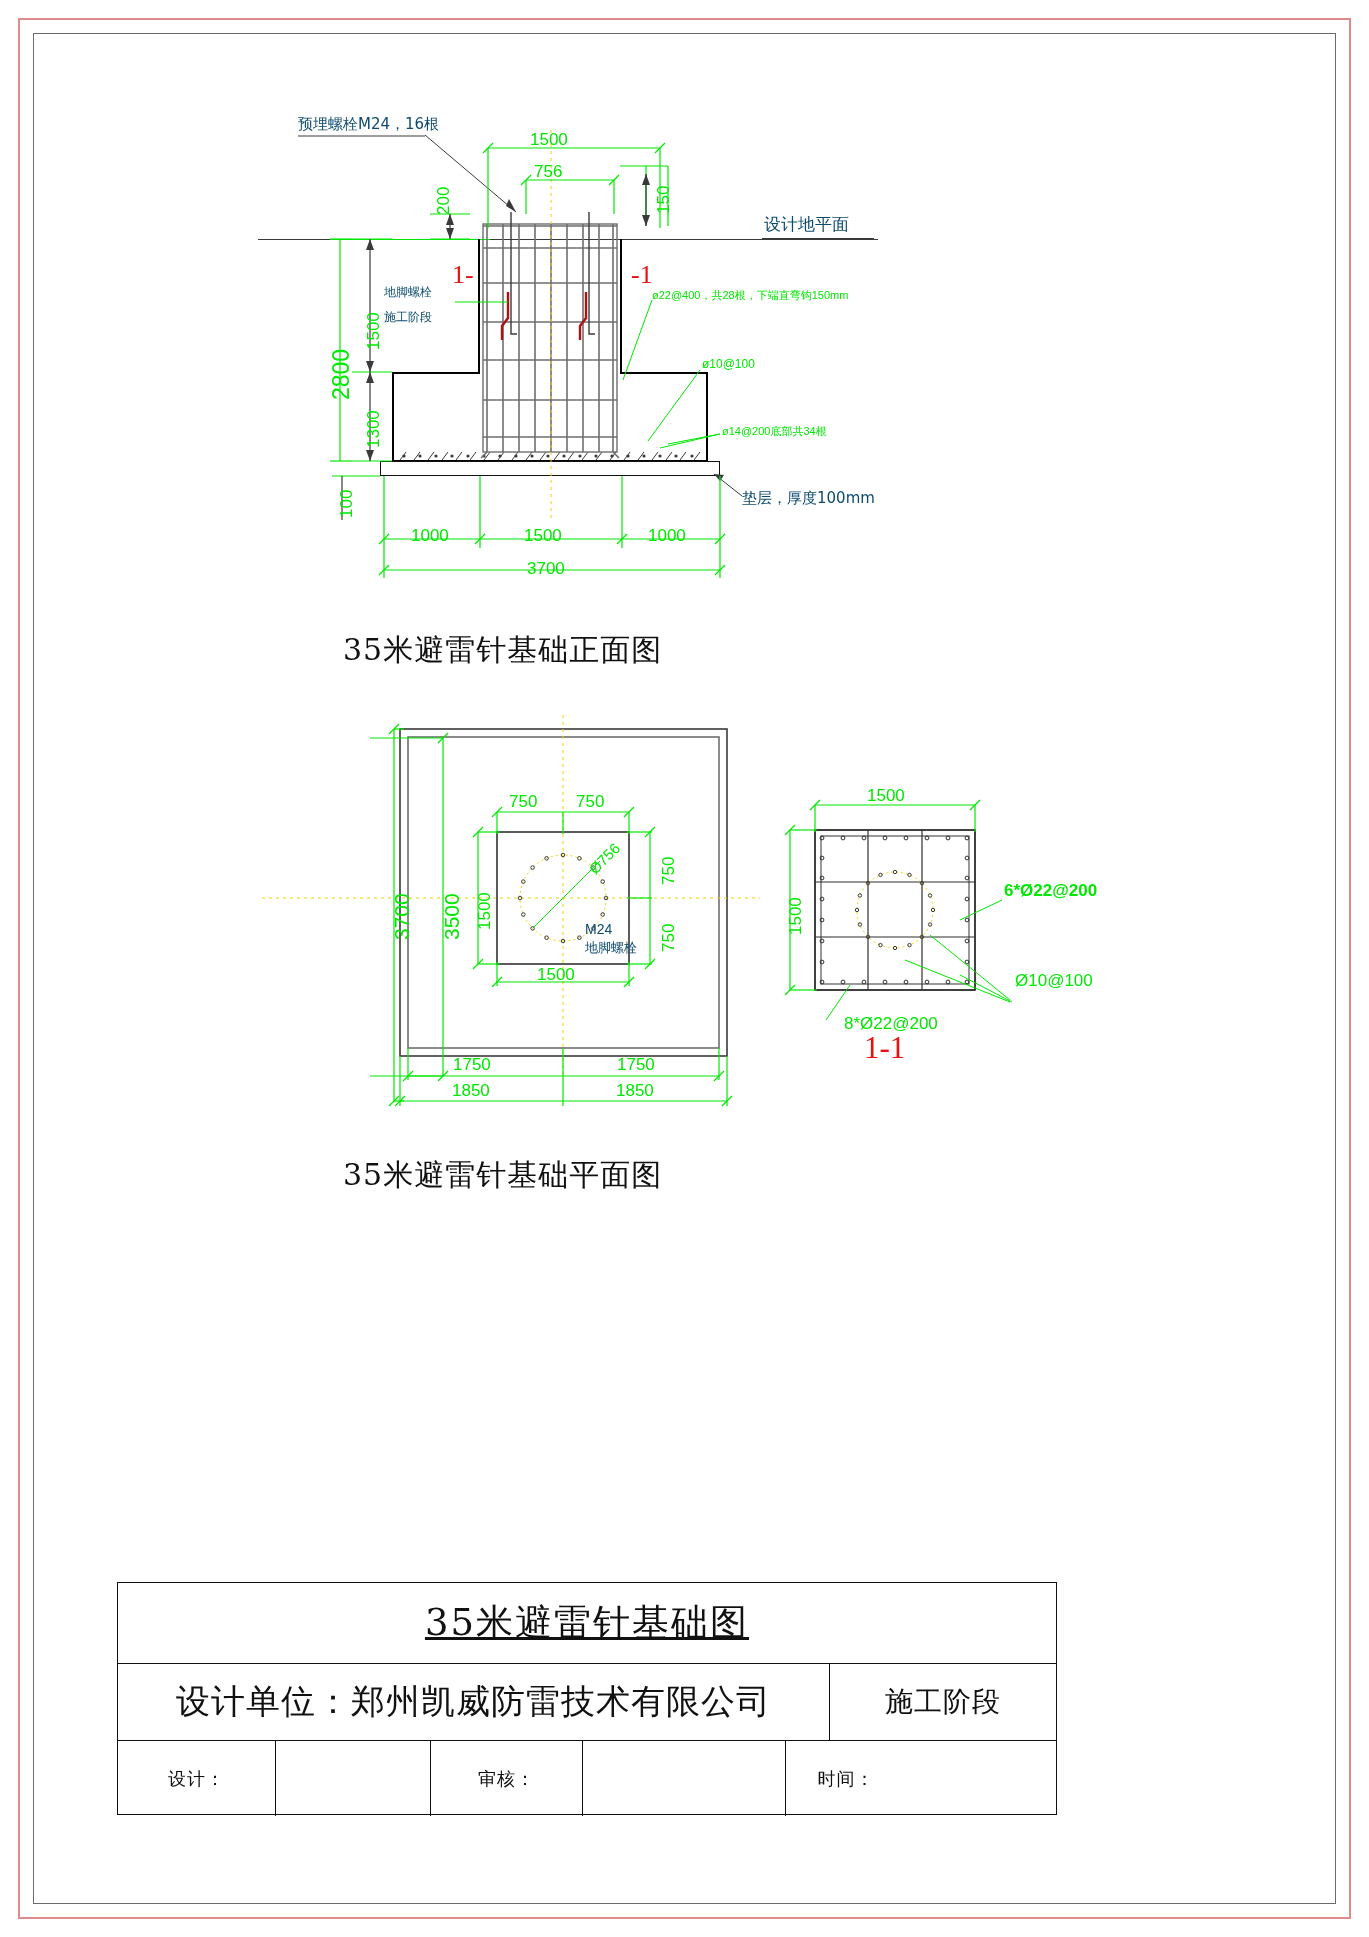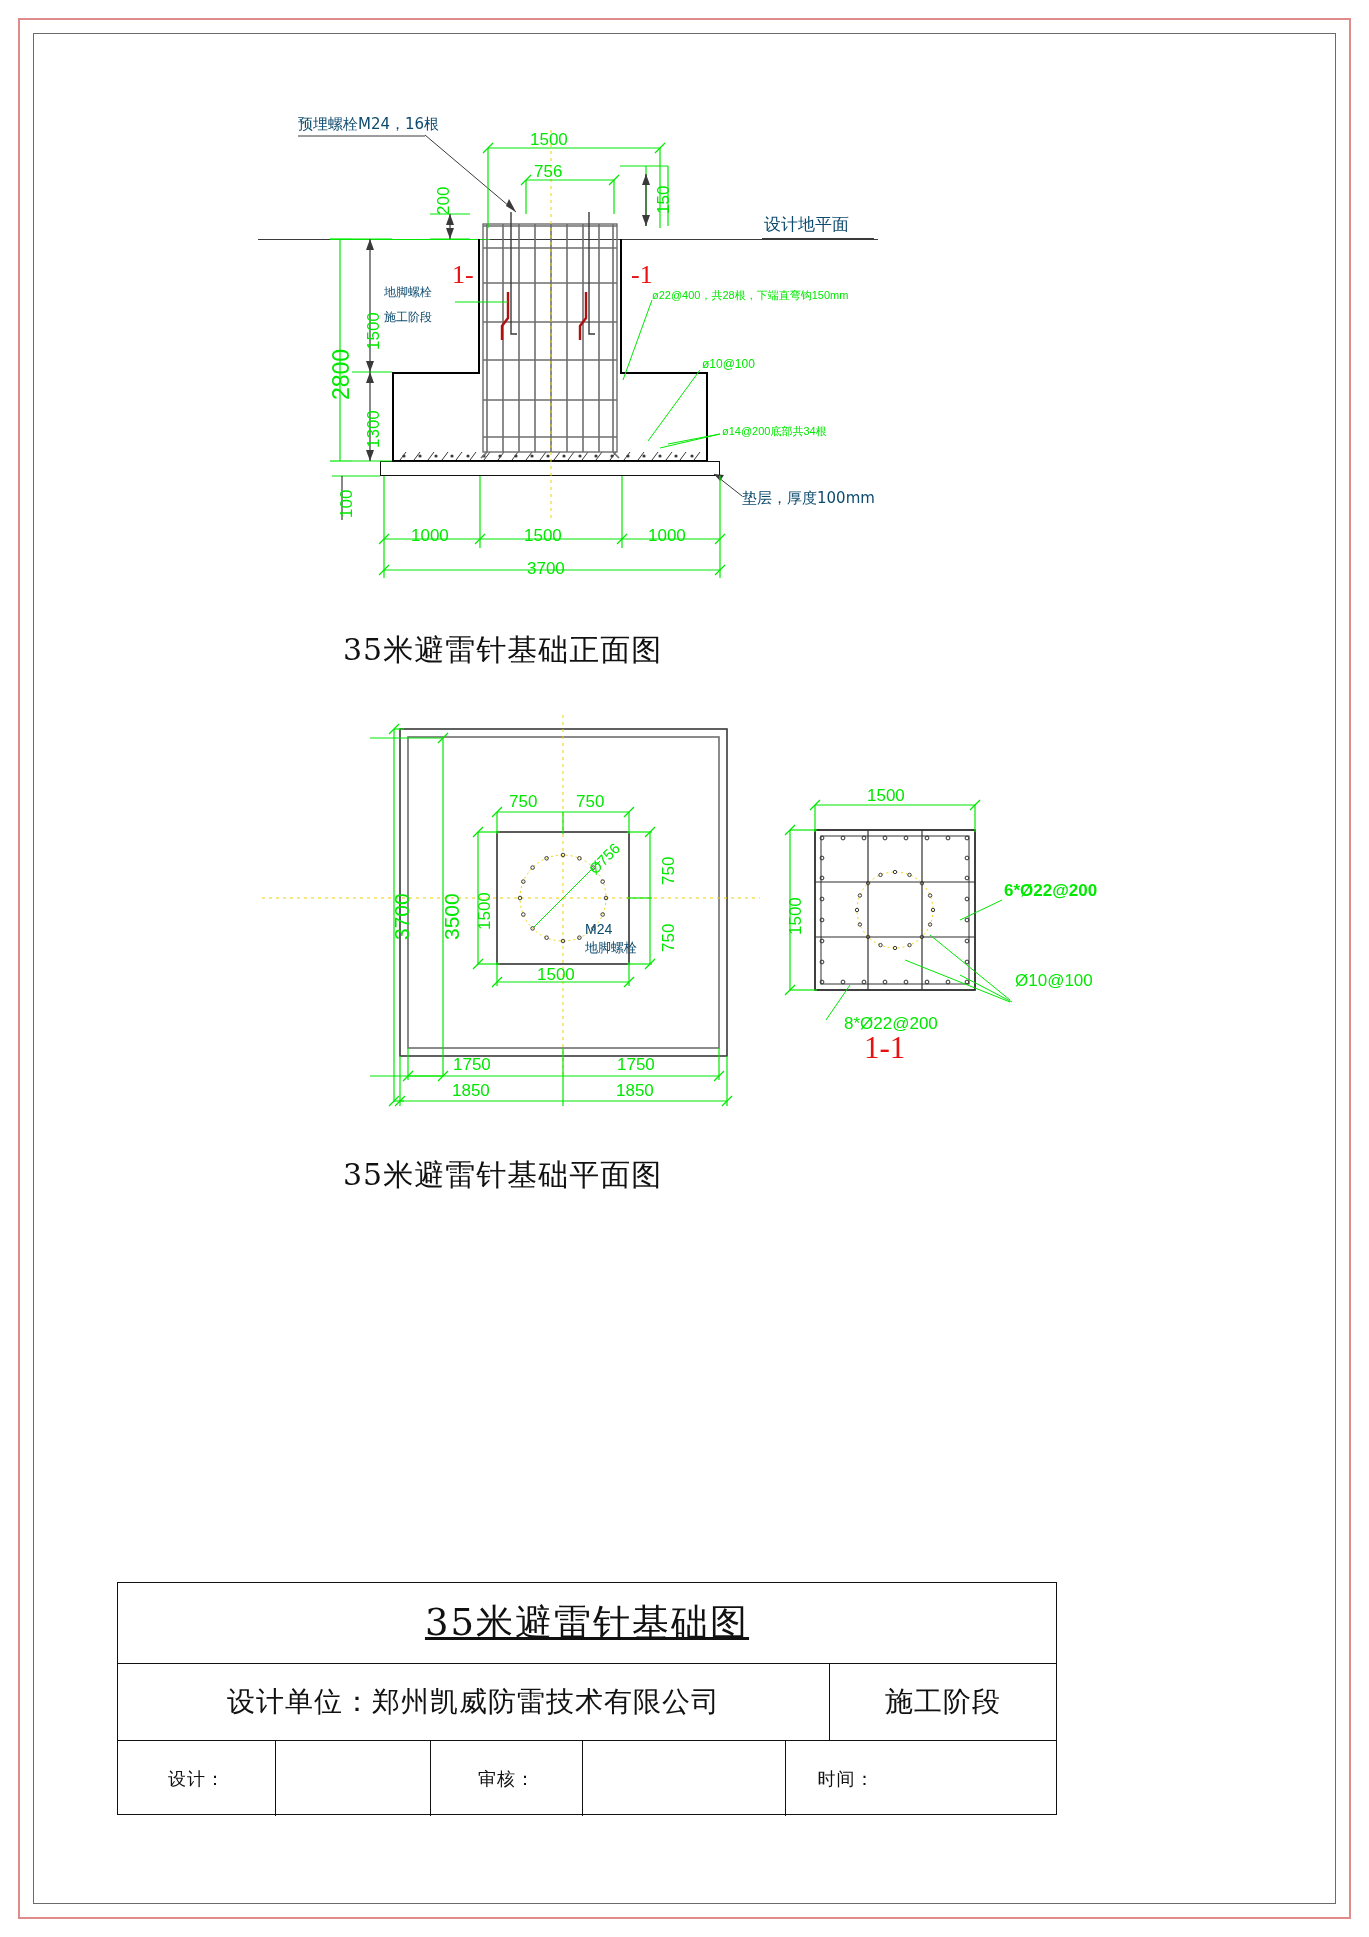--- a/index.html
+++ b/index.html
@@ -106,21 +106,21 @@
   }
   .tb-cell:last-child { border-right: none; }
   .tb-title {
     flex: 1 1 auto; height: 80px;
     justify-content: center;
     font-size: 37px; letter-spacing: 2px; text-decoration: underline;
   }
   .tb-unit {
     flex: 0 0 712px; height: 76px;
     justify-content: center;
-    font-size: 28px; letter-spacing: 1px;
+    font-size: 34px; letter-spacing: 1px;
   }
   .tb-stage {
     flex: 1 1 auto; height: 76px;
     justify-content: center;
     font-size: 28px; letter-spacing: 1px;
   }
   .tb-r3 { height: 75px; }
   .tb-lbl {
     justify-content: center;
     font-size: 18px; letter-spacing: 1px;

